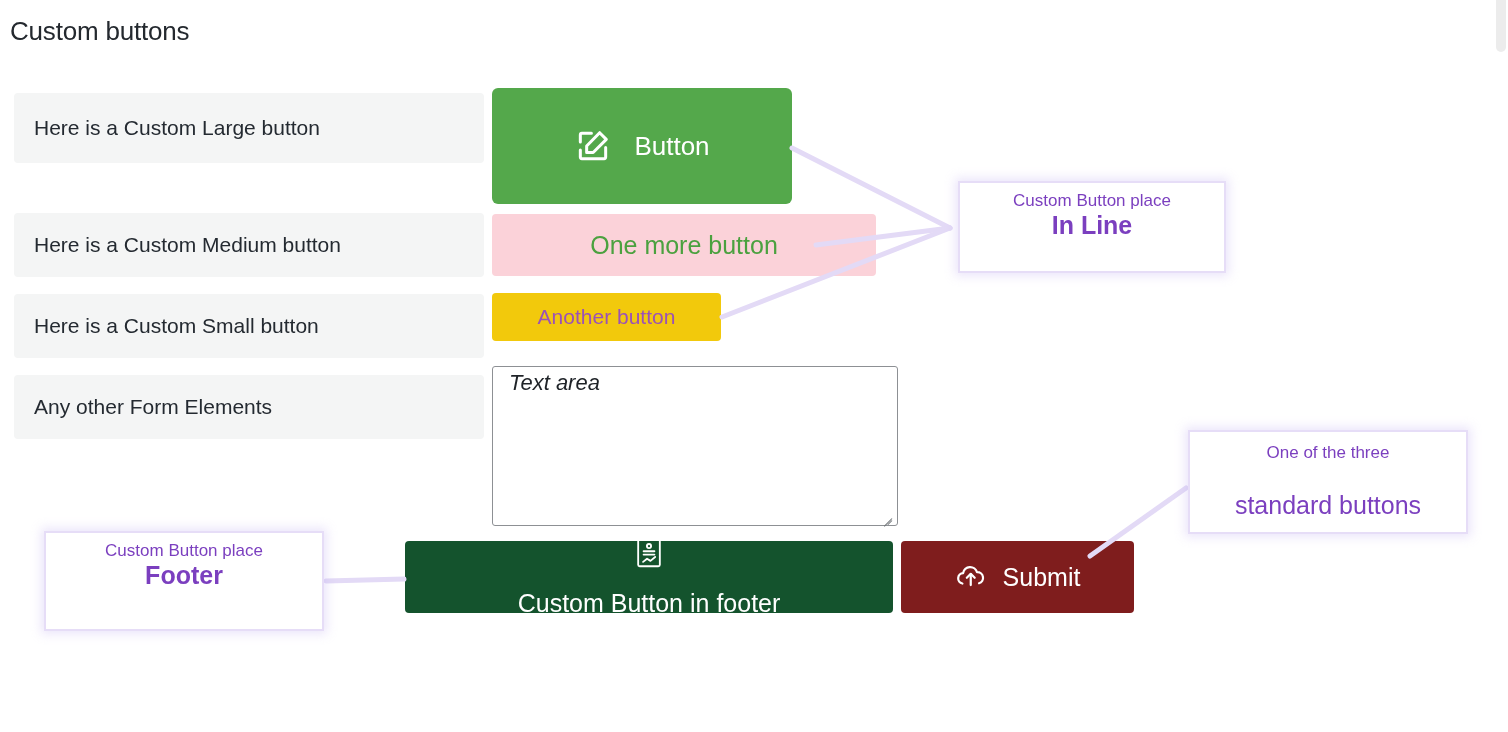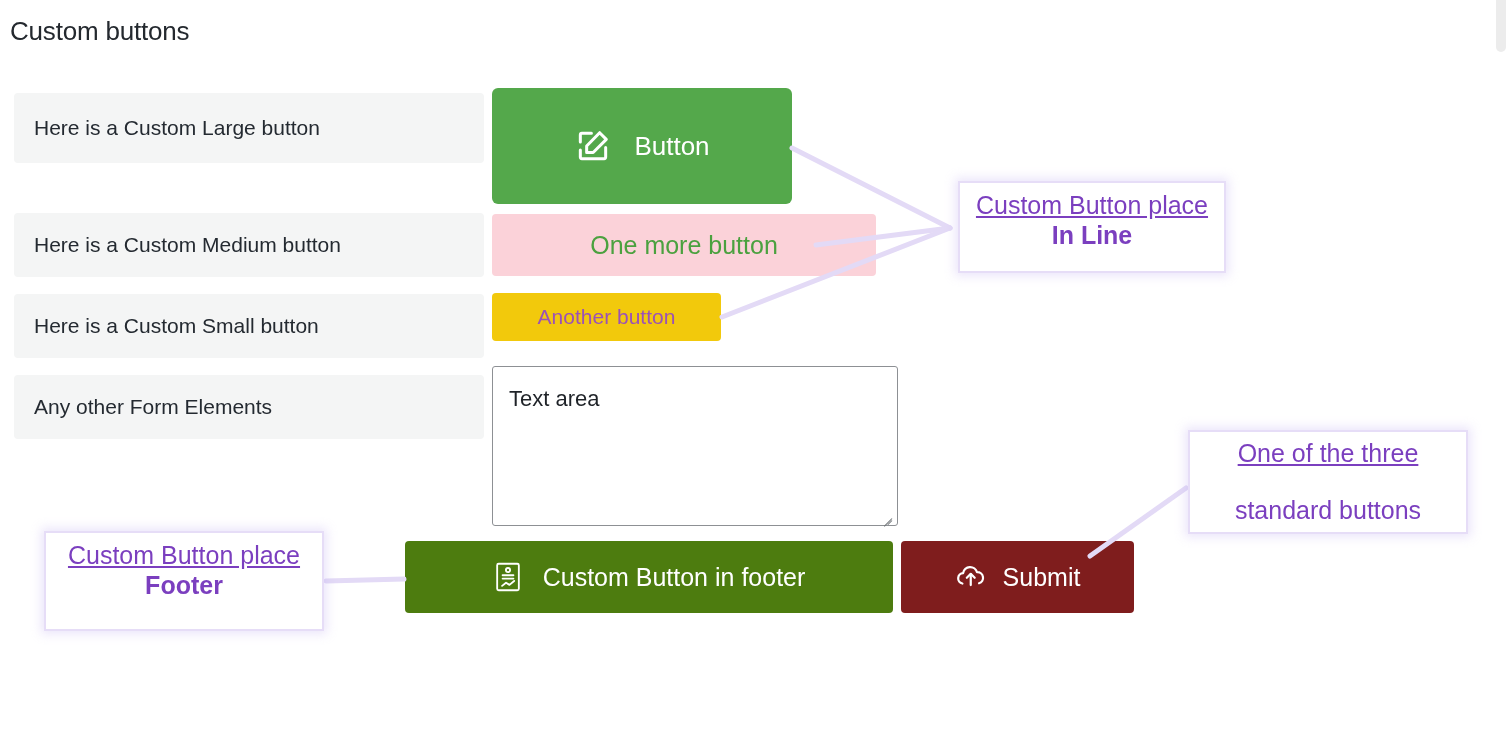--- a/index.html
+++ b/index.html
@@ -109,27 +109,28 @@
   }
 
   
   .textarea-box {
     position: absolute;
     left: 492px; top: 366px;
     width: 406px; height: 160px;
     background: #ffffff;
     border: 1px solid #8d9094;
     border-radius: 3px;
-    padding: 18px 16px;
+    padding: 2px 16px;
     font-size: 22px;
     color: #1f2328;
     font-family: "Liberation Sans", sans-serif;
     resize: none;
     outline: none;
     line-height: 1.25;
+    font-style: italic;
   }
   .textarea-grip {
     position: absolute;
     left: 878px; top: 508px;
     width: 14px; height: 14px;
     pointer-events: none;
   }
   .textarea-grip i {
     position: absolute;
     right: 0;
@@ -139,31 +140,32 @@
     transform: rotate(-45deg);
   }
   .textarea-grip i:nth-child(1) { bottom: 3px; width: 11px; }
   .textarea-grip i:nth-child(2) { bottom: 1px; width: 6px; }
 
   
   .btn-footer {
     position: absolute;
     left: 405px; top: 541px;
     width: 488px; height: 72px;
-    background: #4d7c0f;
+    background: #14532d;
     border: none;
     border-radius: 4px;
     color: #ffffff;
     font-size: 25px;
     font-family: "Liberation Sans", sans-serif;
     display: flex;
     align-items: center;
     justify-content: center;
     gap: 20px;
     cursor: pointer;
+    flex-direction: column;
   }
   .btn-submit {
     position: absolute;
     left: 901px; top: 541px;
     width: 233px; height: 72px;
     background: #7f1d1d;
     border: none;
     border-radius: 4px;
     color: #ffffff;
     font-size: 25px;
@@ -182,21 +184,21 @@
     border: 2px solid #e6ddf7;
     box-shadow: 0 0 10px 3px rgba(190,170,240,0.30);
     color: #7b3fbf;
     text-align: center;
     font-family: "Liberation Sans Narrow", "Liberation Sans", sans-serif;
     font-stretch: condensed;
     line-height: 1.18;
     padding: 8px 12px;
     z-index: 6;
   }
-  .callout .l1 { font-size: 25px; display: block; white-space: nowrap; text-decoration: underline; }
+  .callout .l1 { font-size: 17px; display: block; white-space: nowrap; }
   .callout .l2 { font-size: 25px; font-weight: bold; display: block; white-space: nowrap; }
 
   .callout-inline { left: 958px; top: 181px; width: 268px; height: 92px; }
   .callout-standard {
     left: 1188px; top: 430px; width: 280px; height: 104px;
     display: flex; flex-direction: column; justify-content: center; gap: 28px;
   }
   .callout-standard .l1,
   .callout-standard .l2 { font-weight: normal; }
   .callout-footer { left: 44px; top: 531px; width: 280px; height: 100px; }

